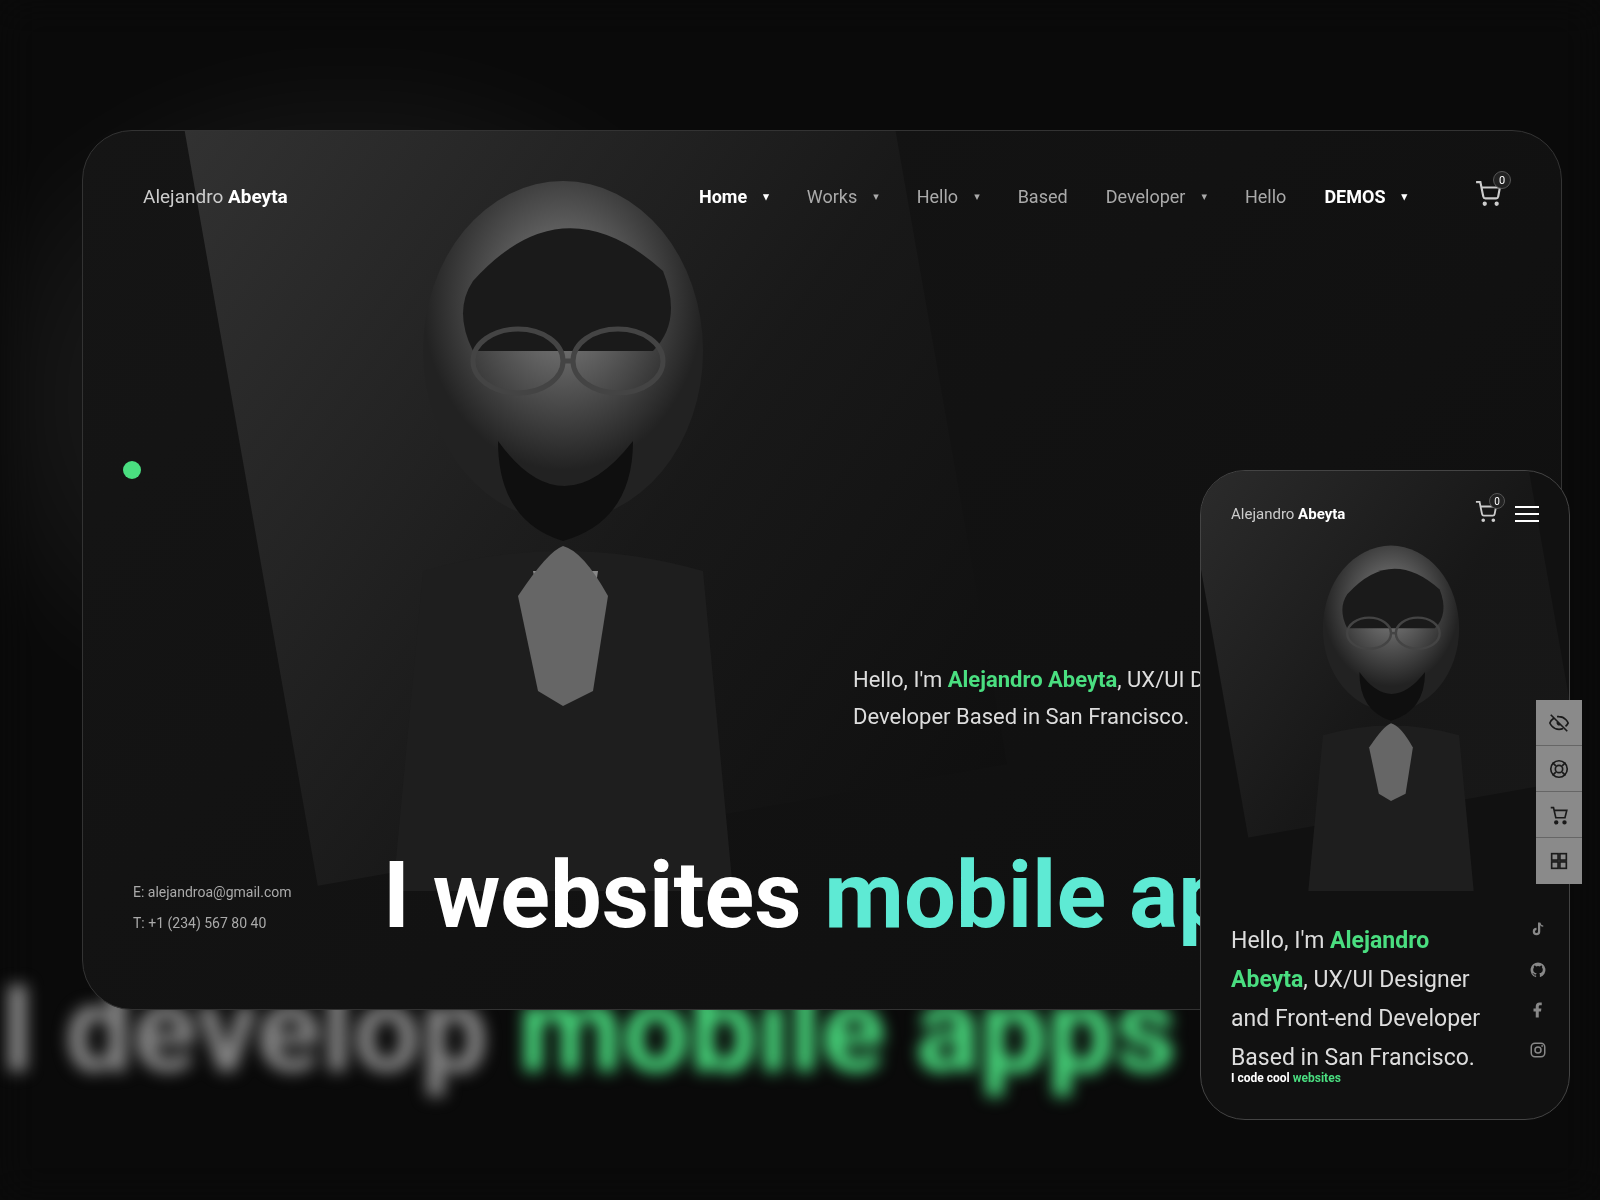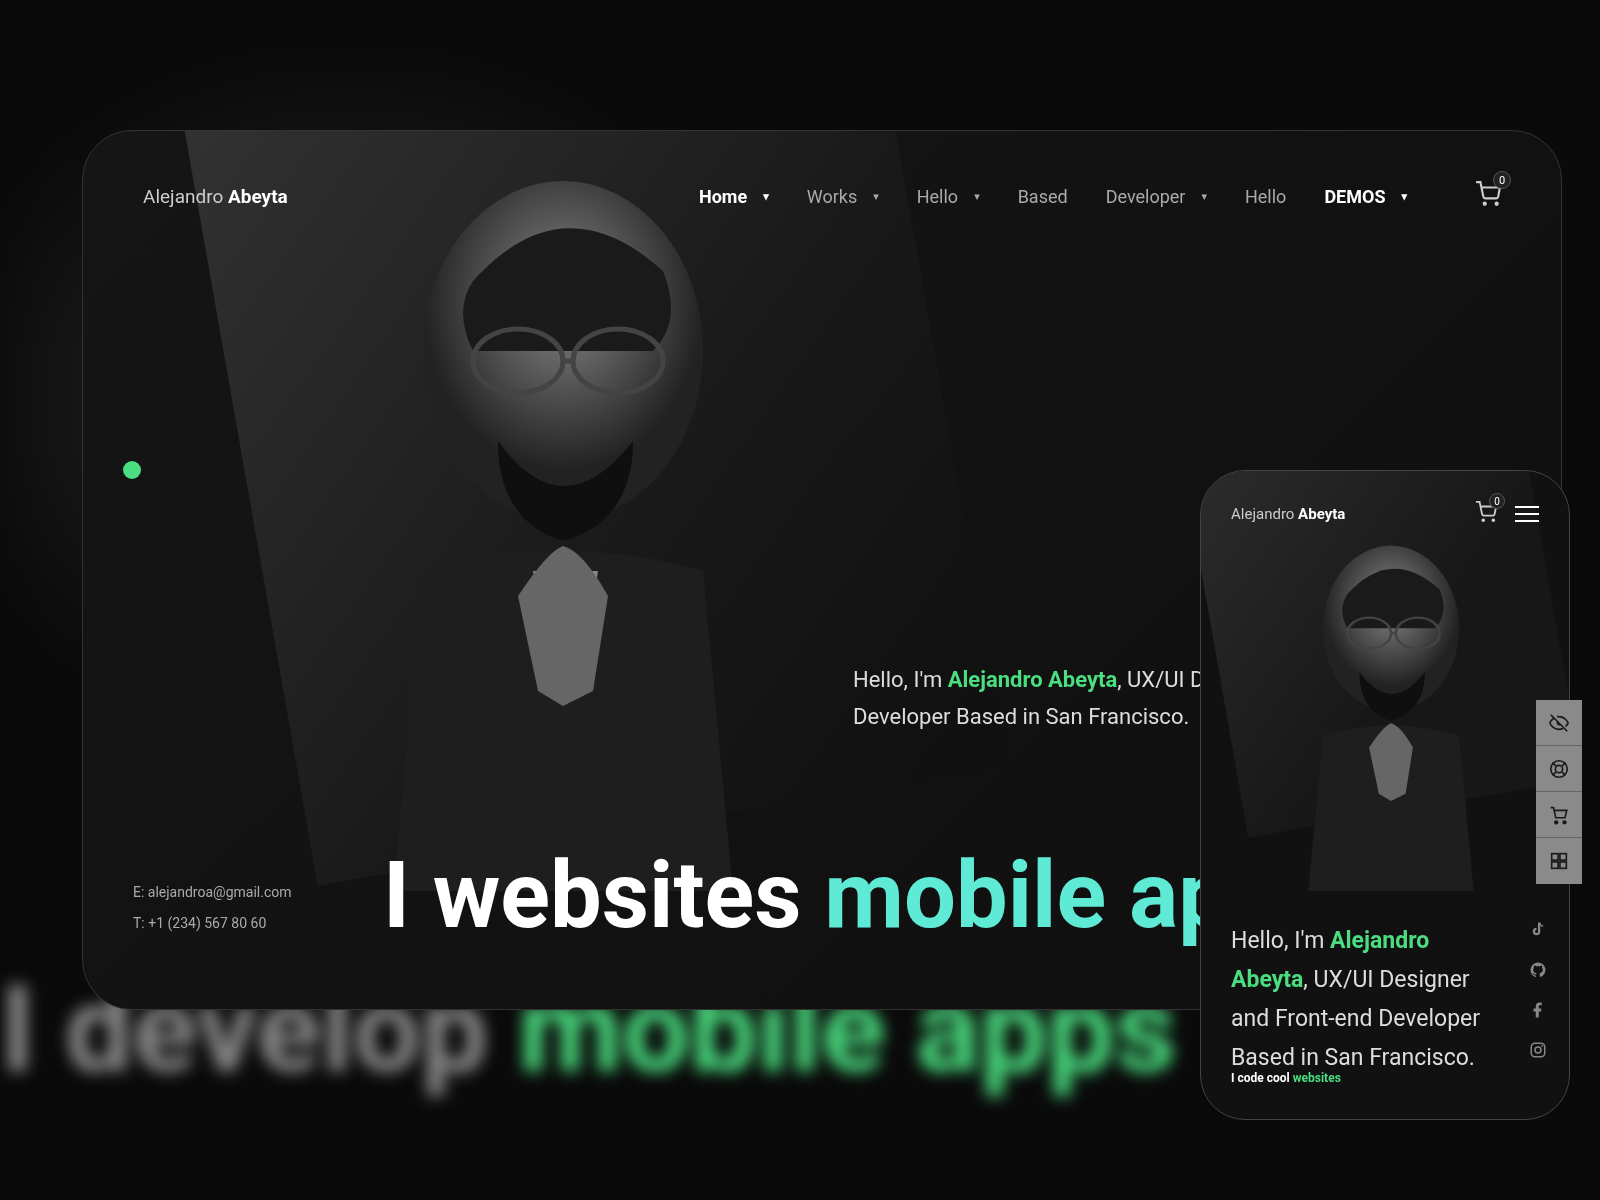--- a/index.html
+++ b/index.html
@@ -291,21 +291,21 @@
   </div>
 
   <div class="dot"></div>
 
   <div class="intro">
     <span>Hello, I'm </span><span class="name">Alejandro Abeyta</span><span>, UX/UI Designer and Front-end Developer Based in San Francisco.</span>
   </div>
 
   <div class="contact">
     <div>E: alejandroa@gmail.com</div>
-    <div>T: +1 (234) 567 80 60</div>
+    <div>T: +1 (234) 567 80 40</div>
   </div>
 
   <div class="headline">
     <span>I websites </span><span class="accent">mobile apps</span>
   </div>
 </div>
 
 <div class="mobile-frame">
   <div class="m-portrait">
     <svg class="portrait-svg" viewBox="0 0 520 740">

